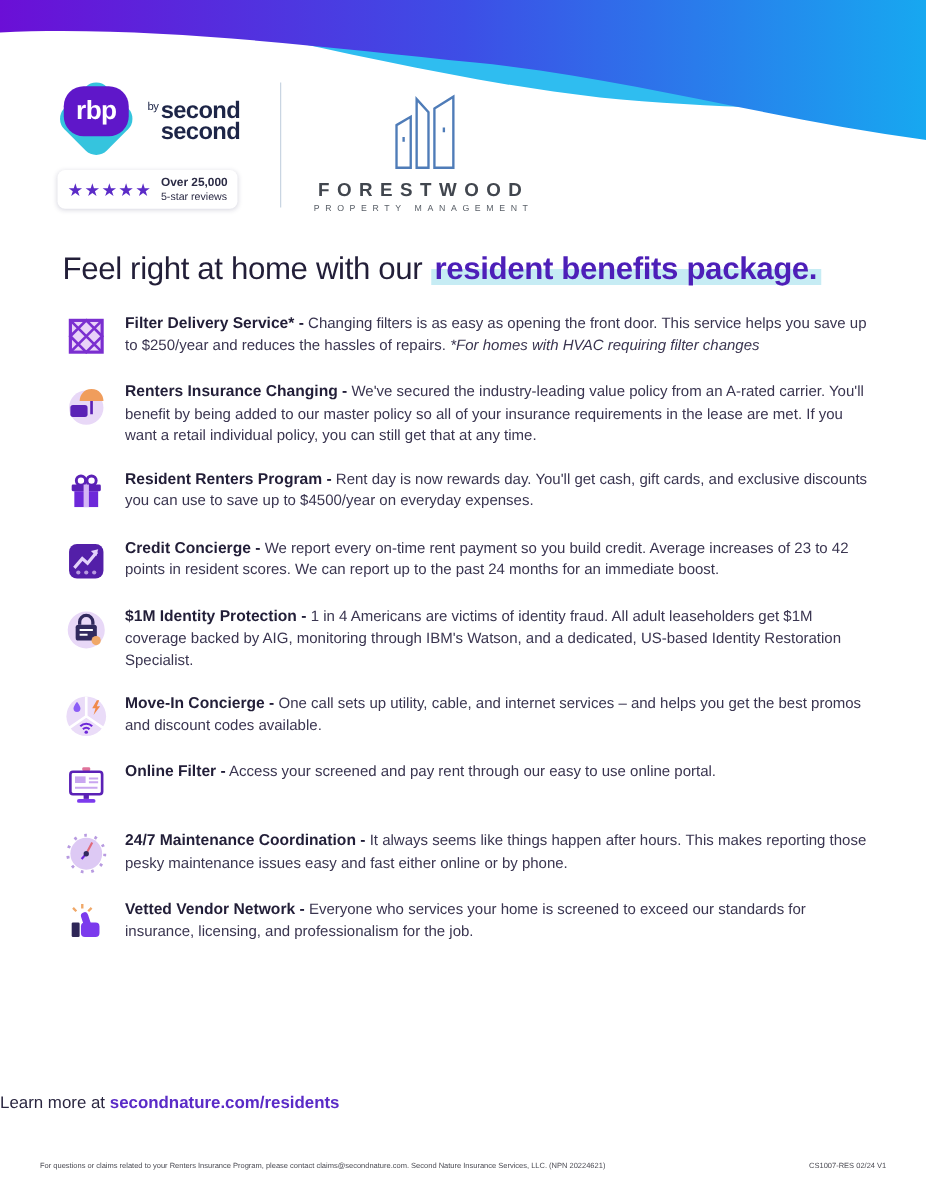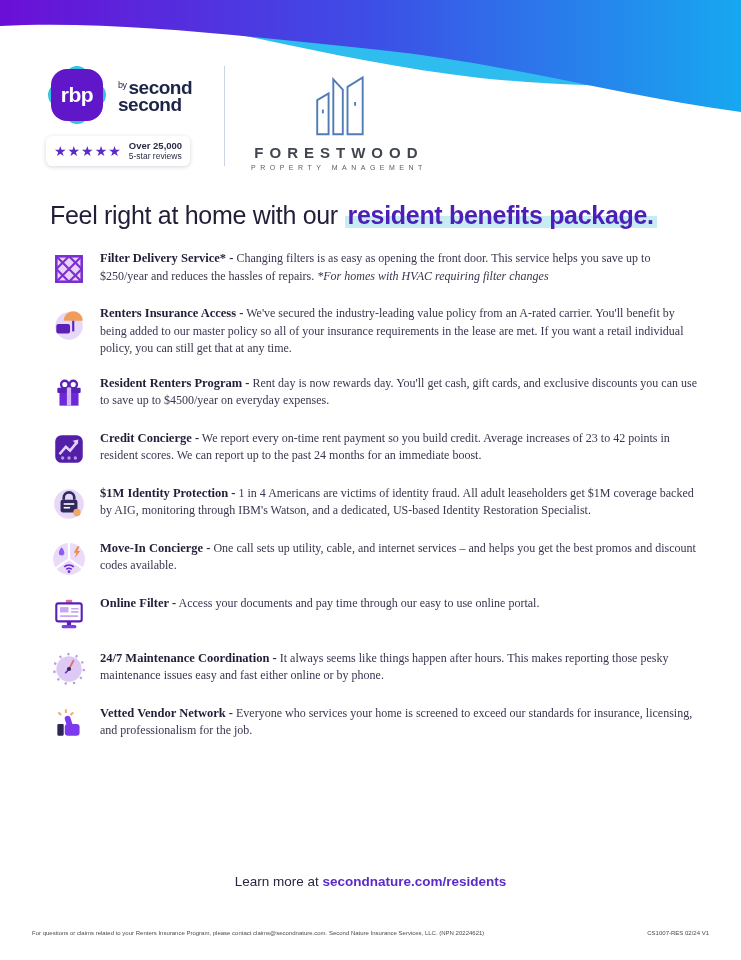--- a/index.html
+++ b/index.html
@@ -8,46 +8,46 @@
     background:#ffffff;font-family:"Liberation Sans", sans-serif;
     color:#2e2a40;
   }
   .wave-wrap{position:absolute;top:0;left:0;width:741px;height:140px;}
   
   .header{position:absolute;top:64px;left:46px;display:flex;align-items:flex-start;}
   .rbp-cluster{width:160px;}
   .rbp-row{display:flex;align-items:center;gap:10px;}
   .rbp-logo{position:relative;width:62px;height:62px;flex:0 0 auto;}
   .rbp-teal{position:absolute;left:7px;top:7px;width:48px;height:48px;background:#35c4de;border-radius:12px;transform:rotate(45deg);}
-  .rbp-purple{position:absolute;left:5px;top:5px;width:52px;height:52px;background:#5f17c9;border-radius:16px;display:flex;align-items:center;justify-content:center;}
+  .rbp-purple{position:absolute;left:5px;top:5px;width:52px;height:40px;background:#5f17c9;border-radius:16px;display:flex;align-items:center;justify-content:center;}
   .rbp-text{color:#fff;font-weight:700;font-size:21px;letter-spacing:-0.5px;}
-  .brand{line-height:17px;color:#1d2547;font-weight:700;font-size:19px;letter-spacing:-0.5px;}
+  .brand{line-height:17px;color:#1d2547;text-align:right;font-weight:700;font-size:19px;letter-spacing:-0.5px;}
   .brand .by{font-size:9px;font-weight:400;vertical-align:6px;margin-right:2px;}
   .rating-badge{margin-top:10px;background:#ffffff;border-radius:6px;box-shadow:0 1px 4px rgba(30,30,80,.18);
     display:flex;align-items:center;gap:7px;padding:5px 8px;width:fit-content;}
   .stars{color:#5b2bc7;font-size:14px;letter-spacing:1px;line-height:14px;}
   .rating-txt{font-size:8.5px;line-height:10px;color:#2b2b45;}
   .rating-txt b{font-size:9.5px;}
   .divider{width:1px;height:100px;background:#c9d5e2;margin:2px 26px 0 18px;}
   .forestwood{display:flex;flex-direction:column;align-items:center;margin-top:2px;}
   .fw-name{font-size:15px;letter-spacing:6px;color:#41464e;margin-top:6px;font-weight:700;}
   .fw-sub{font-size:7px;letter-spacing:4.5px;color:#5a6068;margin-top:3px;}
   
   .title{position:absolute;top:201px;left:50px;width:660px;font-size:25px;letter-spacing:-0.3px;
     color:#221e38;font-weight:500;white-space:nowrap;}
   .title .hl{font-weight:700;color:#4d1fb8;background:linear-gradient(to bottom,transparent 52%,#c6ecf4 52%,#c6ecf4 96%,transparent 96%);padding:0 3px;}
   
   .benefits{position:absolute;top:250px;left:50px;right:28px;}
   .item{display:flex;align-items:flex-start;margin-bottom:17px;}
   .icon{width:38px;height:38px;flex:0 0 auto;display:flex;align-items:center;justify-content:center;}
-  .txt{margin:0 12px 0 12px;font-size:12px;line-height:17.5px;color:#3a3550;font-family:Liberation Serif, serif;}
+  .txt{margin:0 12px 0 12px;font-size:12px;line-height:17.5px;color:#3a3550;}
   .txt b{color:#221e38;font-size:12.5px;}
   .txt i{color:#3a3550;}
   
-  .learn{position:absolute;top:874px;left:0;width:741px;text-align:center;font-size:13.5px;color:#2a2640;}
+  .learn{position:absolute;top:874px;left:0;width:741px;font-size:13.5px;color:#2a2640;}
   .learn .link{color:#5a2bc7;font-weight:700;}
   .fineprint{position:absolute;left:32px;right:32px;bottom:24px;display:flex;justify-content:space-between;
     font-size:6px;color:#4a4a52;}
   .fineprint .code{margin-left:30px;white-space:nowrap;}
 </style>
 </head>
 <body>
 
 <div class="wave-wrap">
   <svg width="741" height="140" viewBox="0 0 741 140" preserveAspectRatio="none">
@@ -119,21 +119,21 @@
 
   <div class="item">
     <span class="icon">
       <svg width="36" height="36" viewBox="0 0 34 34">
         <circle cx="17" cy="19" r="13" fill="#e8d8f7"></circle>
         <rect x="5" y="17" width="13" height="9" rx="2" fill="#5b21b6"></rect>
         <path d="M21,5 c-6,0 -9,5 -9,9 h18 c0,-4 -3,-9 -9,-9 z" fill="#f09d5c"></path>
         <path d="M21,14 v10" stroke="#5b21b6" stroke-width="2" fill="none"></path>
       </svg>
     </span>
-    <p class="txt"><b>Renters Insurance Access -</b> <span>We've secured the industry-leading value policy from an A-rated carrier. You'll benefit by being added to our master policy so all of your insurance requirements in the lease are met. If you want a retail individual policy, you can still get that at any time.</span></p>
+    <p class="txt"><b>Renters Insurance Changing -</b> <span>We've secured the industry-leading value policy from an A-rated carrier. You'll benefit by being added to our master policy so all of your insurance requirements in the lease are met. If you want a retail individual policy, you can still get that at any time.</span></p>
   </div>
 
   <div class="item">
     <span class="icon">
       <svg width="36" height="36" viewBox="0 0 34 34">
         <circle cx="13" cy="8" r="3.5" fill="none" stroke="#5b21b6" stroke-width="2.2"></circle>
         <circle cx="21" cy="8" r="3.5" fill="none" stroke="#5b21b6" stroke-width="2.2"></circle>
         <rect x="6" y="11" width="22" height="5" rx="1" fill="#5b21b6"></rect>
         <rect x="8" y="16" width="18" height="12" fill="#6d28d9"></rect>
         <rect x="15" y="11" width="4" height="17" fill="#d4b5f5"></rect>
@@ -188,21 +188,21 @@
     <span class="icon">
       <svg width="36" height="36" viewBox="0 0 34 34">
         <rect x="14" y="3.5" width="6" height="3" rx="1" fill="#e0739a"></rect>
         <rect x="5" y="7" width="24" height="17" rx="2" fill="#ffffff" stroke="#5b21b6" stroke-width="2"></rect>
         <rect x="8.5" y="10.5" width="8" height="5" fill="#c9a6f0"></rect>
         <path d="M19,12 h7 M19,15 h7 M8.5,19 h17" stroke="#c9a6f0" stroke-width="1.5"></path>
         <rect x="15" y="24" width="4" height="3.5" fill="#5b21b6"></rect>
         <rect x="10" y="27.5" width="14" height="3" rx="1.5" fill="#7c3aed"></rect>
       </svg>
     </span>
-    <p class="txt"><b>Online Filter -</b> <span>Access your documents and pay time through our easy to use online portal.</span></p>
+    <p class="txt"><b>Online Filter -</b> <span>Access your screened and pay rent through our easy to use online portal.</span></p>
   </div>
 
   <div class="item">
     <span class="icon">
       <svg width="36" height="36" viewBox="0 0 34 34">
         <circle cx="17" cy="17" r="12" fill="#ddc9f4"></circle>
         <circle cx="17" cy="17" r="14" fill="none" stroke="#b79ae0" stroke-width="2.2" stroke-dasharray="2 6"></circle>
         <path d="M17,17 L21.5,8.5" stroke="#e06a7a" stroke-width="1.6" fill="none"></path>
         <path d="M17,17 L13.5,21" stroke="#6d28d9" stroke-width="1.6" fill="none"></path>
         <circle cx="17" cy="17" r="2" fill="#312a5e"></circle>

